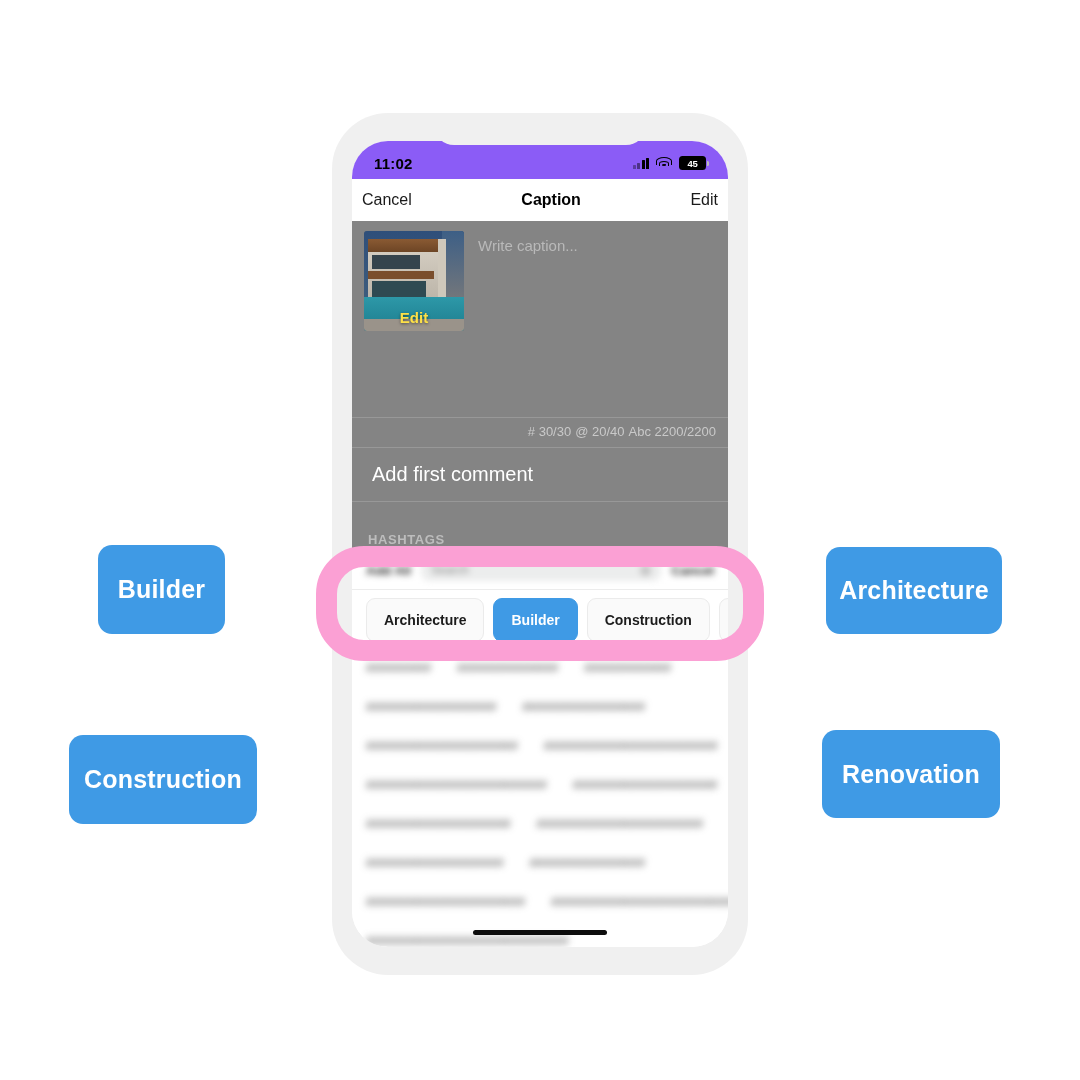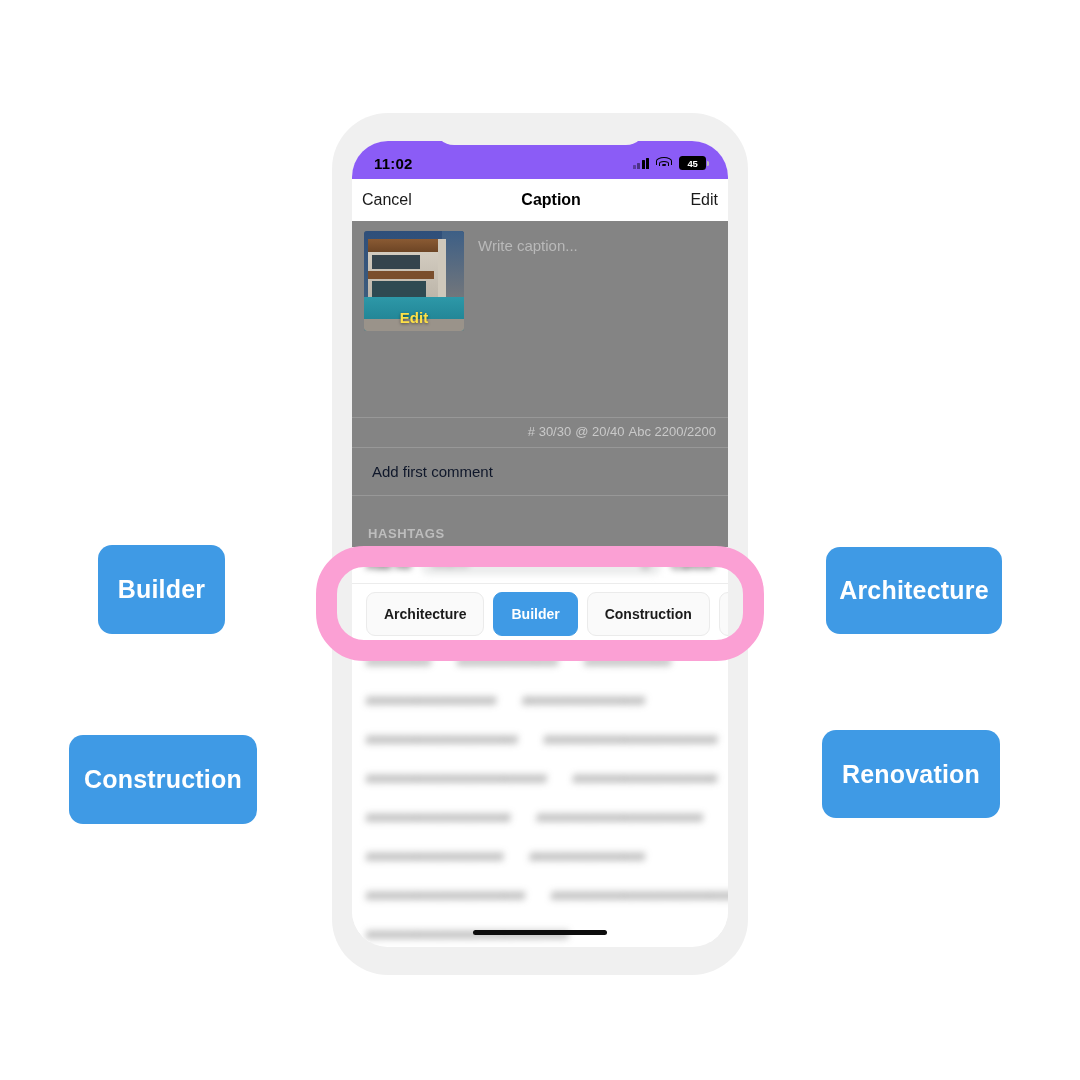--- a/index.html
+++ b/index.html
@@ -101,21 +101,21 @@
     color:#fde047; font-size:15px; font-weight:bold;
     text-shadow:0 1px 3px rgba(0,0,0,.5);
   }
   .caption-ph { flex:1; padding:6px 0 0 14px; font-size:15px; color:#b9b9b9; }
 
   .counters {
     display:flex; justify-content:flex-end; gap:4px;
     padding:6px 12px 8px 0; font-size:13px; color:#c9c9c9;
     border-top:1px solid #989898; border-bottom:1px solid #989898;
   }
-  .comment-row { padding:15px 20px; font-size:15px; color:#0f172a;
+  .comment-row { padding:15px 20px; font-size:20px; color:#ffffff;
     border-bottom:1px solid #989898; }
   .hashtag-hd { padding:30px 20px 6px 16px; font-size:13px;
     color:#bdbdbd; letter-spacing:.6px; font-weight:bold; }
 
   
   .sheet { position:relative; background:#fff; }
   .sheet-top {
     display:flex; align-items:center; gap:10px;
     padding:6px 14px 8px 14px; filter: blur(3.4px);
   }

